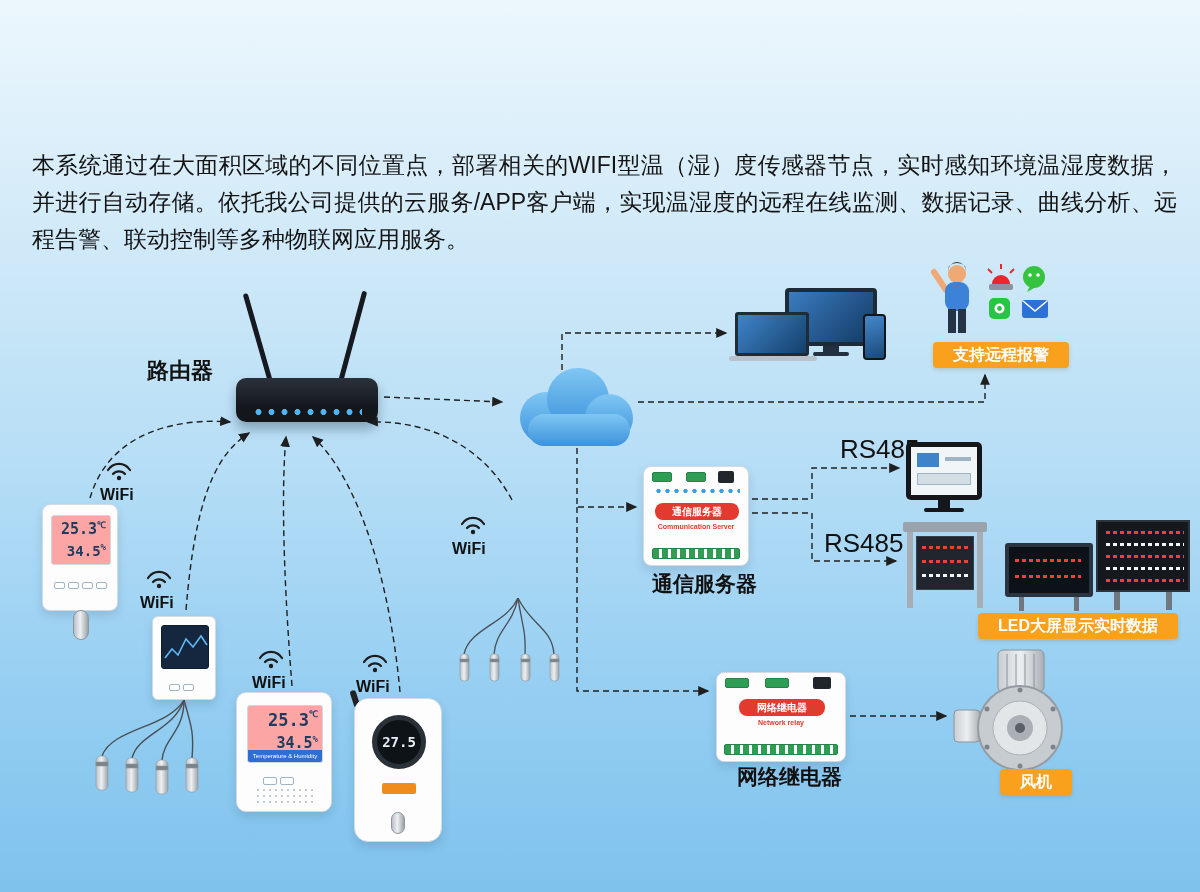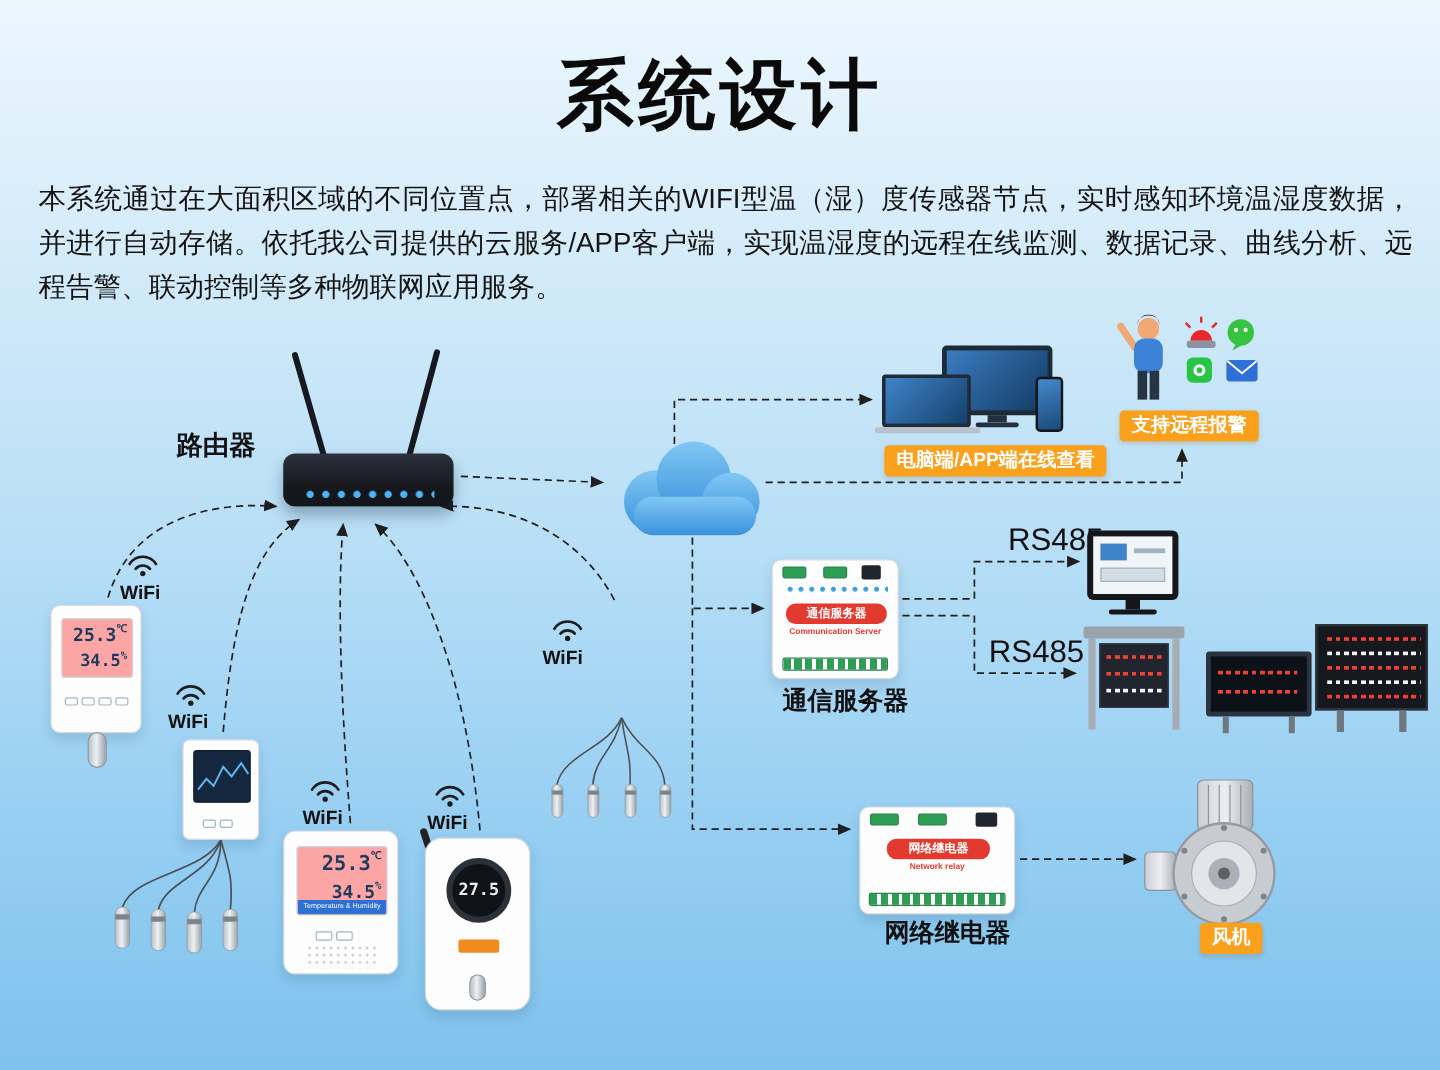--- a/index.html
+++ b/index.html
@@ -2,21 +2,21 @@
 <html><head>
 <meta charset="utf-8">
 <style>
   *{margin:0;padding:0;box-sizing:border-box}
   body{background:#ffffff;font-family:"Liberation Sans","DejaVu Sans",sans-serif}
   .stage{position:relative;width:1200px;height:892px;margin:0 auto;overflow:hidden;
     background:linear-gradient(180deg,#ecf7fd 0%,#d6ecf9 22%,#b6def6 52%,#95cef2 78%,#7fc2ec 100%)}
   .abs{position:absolute}
   .title{position:absolute;top:36px;left:0;width:100%;text-align:center;font-size:64px;font-weight:bold;color:#0a0a0a;letter-spacing:4px}
   .desc{position:absolute;left:32px;top:147px;width:1145px;font-size:23px;line-height:1.6;color:#141414;text-align:justify}
-  .tag{position:absolute;background:#f9a01c;color:#fff;font-weight:bold;font-size:16px;line-height:1;padding:5px 10px;border-radius:4px;white-space:nowrap;box-shadow:0 2px 4px rgba(120,70,0,.18)}
+  .tag{position:absolute;background:#f9a01c;color:#fff;font-weight:bold;font-size:16px;line-height:1;padding:5px 20px;border-radius:4px;white-space:nowrap;box-shadow:0 2px 4px rgba(120,70,0,.18)}
   .cap{position:absolute;color:#111;font-size:21px;font-weight:600;white-space:nowrap}
   .rs485{position:absolute;color:#111;font-size:26px;font-weight:500;white-space:nowrap}
   .wifi-label{position:absolute;color:#111;font-size:16px;font-weight:bold}
   .device{position:absolute;background:#fdfdfd;border:1px solid #d4dae0;border-radius:8px;box-shadow:0 5px 10px rgba(25,60,95,.15)}
   .screen{position:absolute;background:#fca5a5;border:1px solid #cfd6dc;border-radius:3px;overflow:hidden}
   .reading{font-weight:bold;color:#1d3b5e;text-align:right;line-height:1.45;font-family:"DejaVu Sans Mono","Liberation Mono",monospace;padding-right:4px}
   .unit{font-size:9px;vertical-align:top}
   .btn{display:inline-block;width:11px;height:7px;border:1px solid #9db4c6;border-radius:2px;margin-right:3px;background:#fff}
   .probe{position:absolute;background:linear-gradient(90deg,#b9c0c6,#eef1f3 45%,#9aa2a9);border:1px solid #8f979e}
   .redpill{position:absolute;background:#e23a2e;color:#fff;font-weight:bold;text-align:center;border-radius:8px}
@@ -25,21 +25,20 @@
   .gblock{position:absolute;background:#2f9e55;border:1px solid #27824a;border-radius:2px}
   .dotmat{position:absolute;background-image:radial-gradient(#c3cad0 1px,transparent 1.3px);background-size:6px 6px}
   .redrow{position:absolute;height:3px;background-image:repeating-linear-gradient(90deg,#ef4135 0 4px,transparent 4px 7px)}
   .whiterow{position:absolute;height:3px;background-image:repeating-linear-gradient(90deg,#f3f6f8 0 4px,transparent 4px 7px)}
 </style>
 </head>
 <body>
 
 <div class="stage">
 
-  <div class="title">系统设计</div>
   <div class="desc">本系统通过在大面积区域的不同位置点，部署相关的WIFI型温（湿）度传感器节点，实时感知环境温湿度数据，并进行自动存储。依托我公司提供的云服务/APP客户端，实现温湿度的远程在线监测、数据记录、曲线分析、远程告警、联动控制等多种物联网应用服务。</div>
 
   <svg class="abs" style="left:0;top:0;pointer-events:none" width="1200" height="892" viewBox="0 0 1200 892">
     <defs>
       <marker id="arrw" markerWidth="9" markerHeight="8" refX="7" refY="3.5" orient="auto">
         <path d="M0,0 L8,3.5 L0,7 z" fill="#1f1f1f"></path>
       </marker>
     </defs>
     <g fill="none" stroke="#1f1f1f" stroke-width="1.4" stroke-dasharray="6 4">
       <path d="M 90 498 C 110 430, 180 418, 230 422" marker-end="url(#arrw)"></path>
@@ -89,21 +88,20 @@
     <div style="position:absolute;left:88px;top:60px;width:16px;height:6px;background:#22303f"></div>
     <div style="position:absolute;left:78px;top:66px;width:36px;height:4px;background:#22303f;border-radius:2px"></div>
     <div style="position:absolute;left:0;top:26px;width:74px;height:44px;background:#202b38;border-radius:3px;padding:3px">
       <div style="width:100%;height:100%;background:linear-gradient(135deg,#3f84c9,#14406b)"></div>
     </div>
     <div style="position:absolute;left:-6px;top:70px;width:88px;height:5px;background:#b9c2cb;border-radius:3px"></div>
     <div style="position:absolute;left:128px;top:28px;width:23px;height:46px;background:#12161b;border-radius:4px;padding:2px">
       <div style="width:100%;height:100%;background:linear-gradient(160deg,#4488cc,#1a4a78);border-radius:2px"></div>
     </div>
   </div>
-  <div class="tag" style="left:737px;top:371px">电脑端/APP端在线查看</div>
 
   <svg class="abs" style="left:930px;top:262px" width="130" height="78" viewBox="0 0 130 78">
     <g>
       <line x1="16" y1="28" x2="4" y2="10" stroke="#f0a875" stroke-width="6" stroke-linecap="round"></line>
       <circle cx="27" cy="12" r="9" fill="#f0a875"></circle>
       <path d="M18 9 A9 9 0 0 1 36 9 L36 7 A9 6 0 0 0 18 7 Z" fill="#35302c"></path>
       <rect x="15" y="20" width="24" height="29" rx="9" fill="#3b82d8"></rect>
       <rect x="18" y="47" width="8" height="24" fill="#263445"></rect>
       <rect x="28" y="47" width="8" height="24" fill="#263445"></rect>
     </g>
@@ -171,20 +169,21 @@
     <div style="position:absolute;left:0;top:0;width:94px;height:72px;background:#15181d;border:2px solid #2d333b;padding:5px">
       <div class="redrow" style="left:8px;top:9px;width:78px"></div>
       <div class="whiterow" style="left:8px;top:21px;width:78px"></div>
       <div class="redrow" style="left:8px;top:33px;width:78px"></div>
       <div class="whiterow" style="left:8px;top:45px;width:78px"></div>
       <div class="redrow" style="left:8px;top:57px;width:78px"></div>
     </div>
     <div style="position:absolute;left:18px;top:72px;width:6px;height:18px;background:#6f7780"></div>
     <div style="position:absolute;left:70px;top:72px;width:6px;height:18px;background:#6f7780"></div>
   </div>
+  <div class="tag" style="left:978px;top:613px">LED大屏显示实时数据</div>
 
   <div class="device" style="left:643px;top:466px;width:106px;height:100px;border-radius:8px">
     <div class="gblock" style="left:8px;top:5px;width:20px;height:10px"></div>
     <div class="gblock" style="left:42px;top:5px;width:20px;height:10px"></div>
     <div style="position:absolute;left:74px;top:4px;width:16px;height:12px;background:#20262c;border-radius:2px"></div>
     <div style="position:absolute;left:10px;top:22px;width:86px;height:4px;background-image:radial-gradient(circle,#3aa0e0 40%,transparent 46%);background-size:9px 4px;background-repeat:repeat-x"></div>
     <div class="redpill" style="left:11px;top:36px;width:84px;height:17px;font-size:10px;line-height:17px">通信服务器</div>
     <div class="redsub" style="left:0;top:56px">Communication Server</div>
     <div class="comb" style="left:8px;right:8px;bottom:6px"></div>
   </div>

